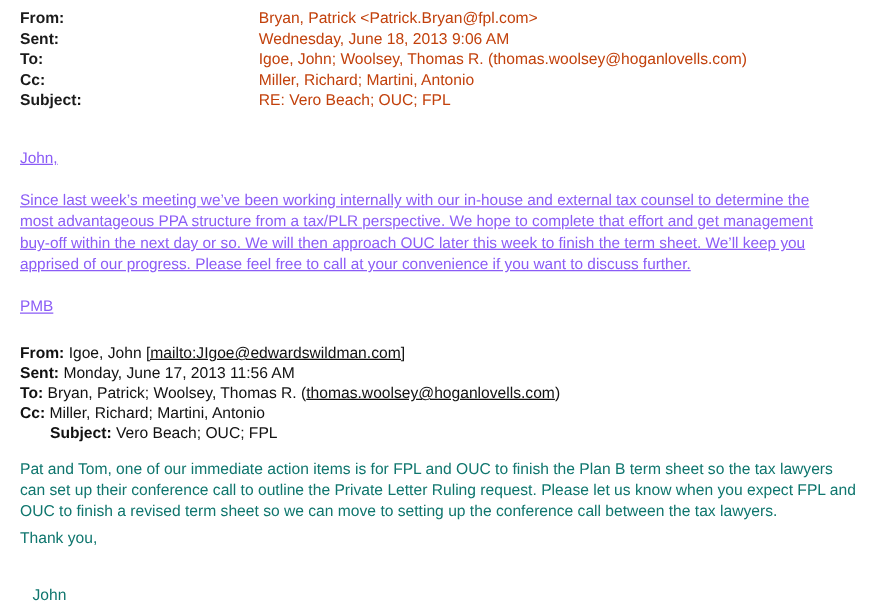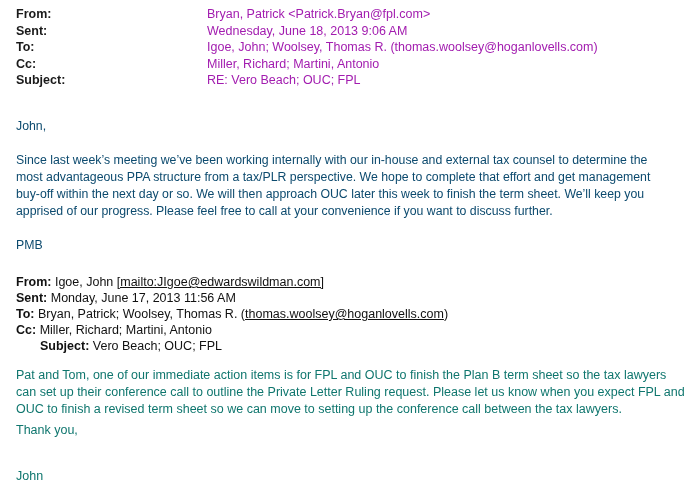--- a/index.html
+++ b/index.html
@@ -25,29 +25,30 @@
     }
     .hdr-label {
       position: absolute;
       left: 0;
       font-weight: bold;
       color: #1a1a1a;
     }
     .hdr-value {
       position: absolute;
       left: 191px;
-      color: #a21caf;
+      color: #c2410c;
     }
     .body1 {
       position: absolute;
       left: 16px;
       font-size: 12.3px;
-      color: #0c4a6e;
+      color: #8b5cf6;
       white-space: nowrap;
       line-height: 17px;
+      text-decoration: underline;
     }
     .fwd-row {
       position: absolute;
       left: 16px;
       font-size: 12.5px;
       line-height: 15px;
       white-space: nowrap;
       color: #111;
     }
     .fwd-row b { font-weight: bold; }
@@ -118,14 +119,14 @@
     <b>Subject:</b>
     <span>Vero Beach; OUC; FPL</span>
   </div>
 </div>
 
 <div>
   <div class="body2" style="top:367px;">Pat and Tom, one of our immediate action items is for FPL and OUC to finish the Plan B term sheet so the tax lawyers</div>
   <div class="body2" style="top:384px;">can set up their conference call to outline the Private Letter Ruling request.  Please let us know when you expect FPL and</div>
   <div class="body2" style="top:401px;">OUC to finish a revised term sheet so we can move to setting up the conference call between the tax lawyers.</div>
   <div class="body2" style="top:422px;">Thank you,</div>
-  <div class="body2" style="top:468px;">John</div>
+  <div class="body2" style="top:468px;margin-left:10px;">John</div>
 </div>
 
 </body></html>

